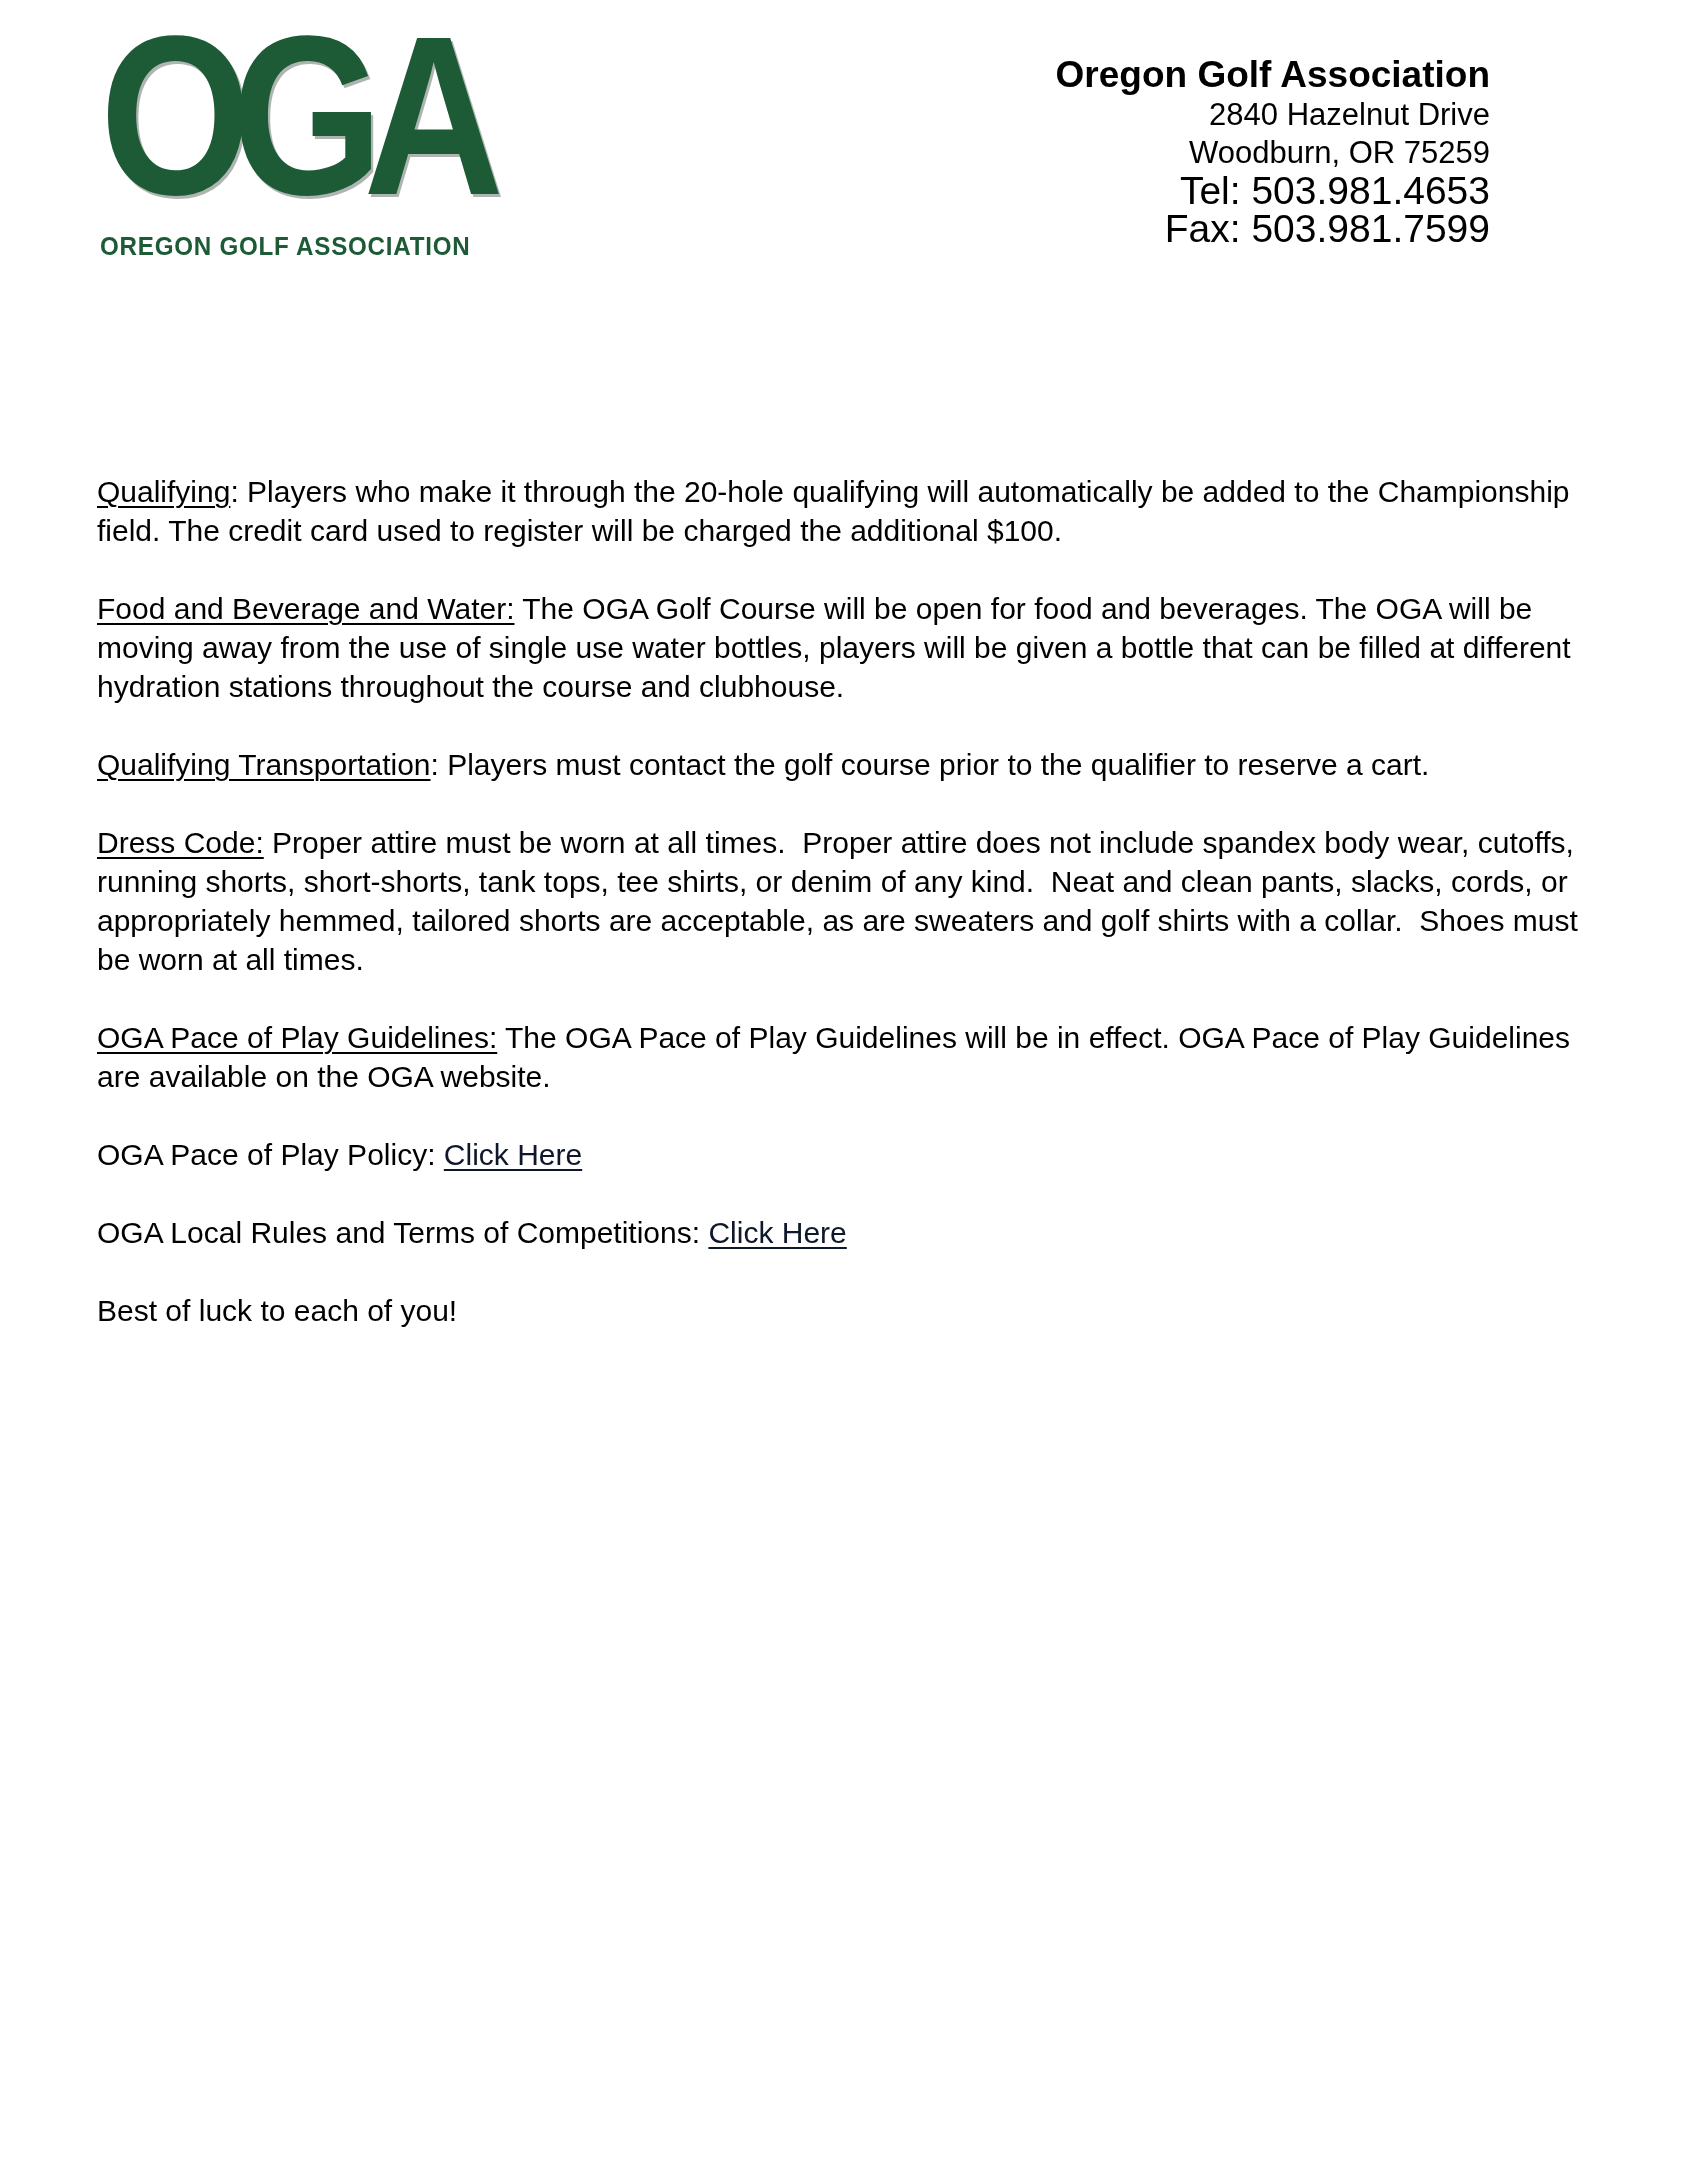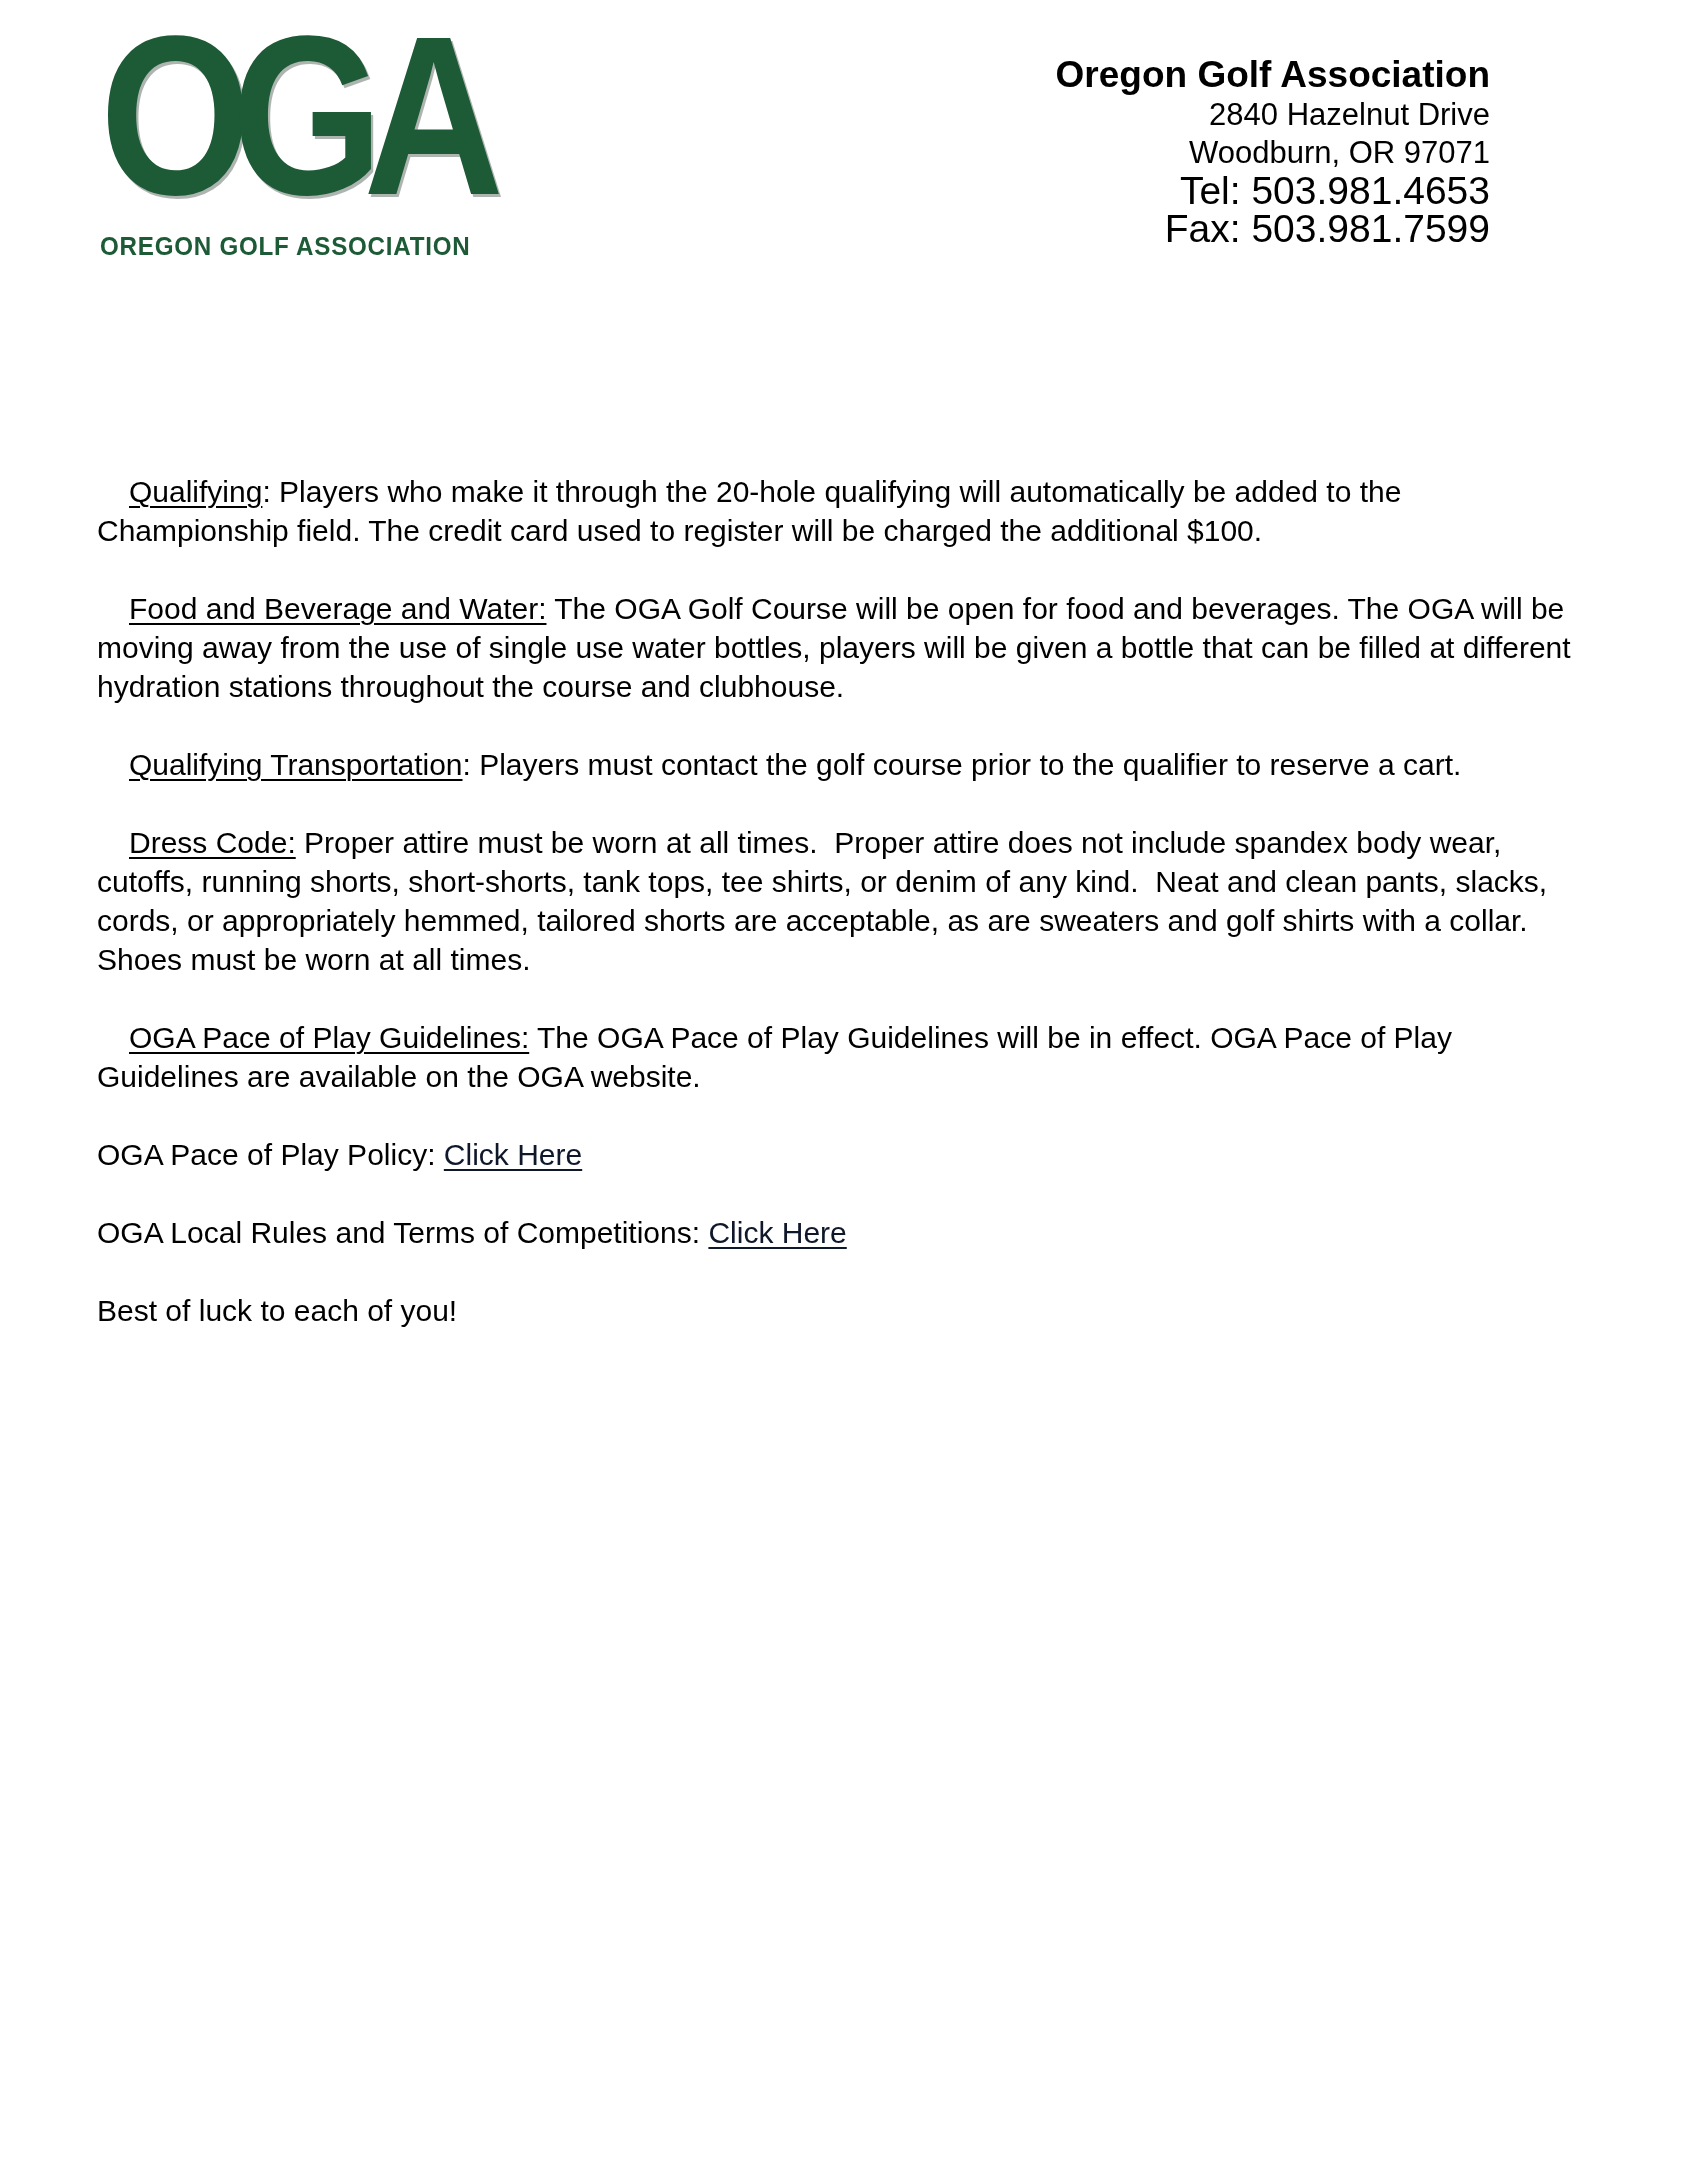--- a/index.html
+++ b/index.html
@@ -52,21 +52,20 @@
     top: 472px;
     width: 1502px;
     font-size: 30px;
     line-height: 39px;
   }
   .para { margin: 0 0 39px 0; white-space: pre-wrap; }
   .heading {
     text-decoration: underline;
     text-decoration-thickness: 2.1px;
     text-underline-offset: 4.2px;
-    margin-left: 32px;
   }
   .doc-link {
     color: #0f172a;
     text-decoration: underline;
     text-decoration-thickness: 2.1px;
     text-underline-offset: 4.2px;
     cursor: pointer;
   }
 
   
@@ -105,21 +104,21 @@
 <div class="page">
 
   <div class="logo">
     <div class="logo-acronym">OGA</div>
     <div class="logo-wordmark">OREGON GOLF ASSOCIATION</div>
   </div>
 
   <div class="org-block">
     <div class="org-title">Oregon Golf Association</div>
     <div class="org-line">2840 Hazelnut Drive</div>
-    <div class="org-line">Woodburn, OR 97071</div>
+    <div class="org-line">Woodburn, OR 75259</div>
     <div class="org-line small">Tel: 503.981.4653</div>
     <div class="org-line small">Fax: 503.981.7599</div>
   </div>
 
   <div class="content">
     <p class="para"><span class="heading">Qualifying</span><span>: Players who make it through the 20-hole qualifying will automatically be added to the Championship field. The credit card used to register will be charged the additional $100.</span></p>
 
     <p class="para"><span class="heading">Food and Beverage and Water:</span><span> The OGA Golf Course will be open for food and beverages. The OGA will be moving away from the use of single use water bottles, players will be given a bottle that can be filled at different hydration stations throughout the course and clubhouse.</span></p>
 
     <p class="para"><span class="heading">Qualifying Transportation</span><span>: Players must contact the golf course prior to the qualifier to reserve a cart.</span></p>

